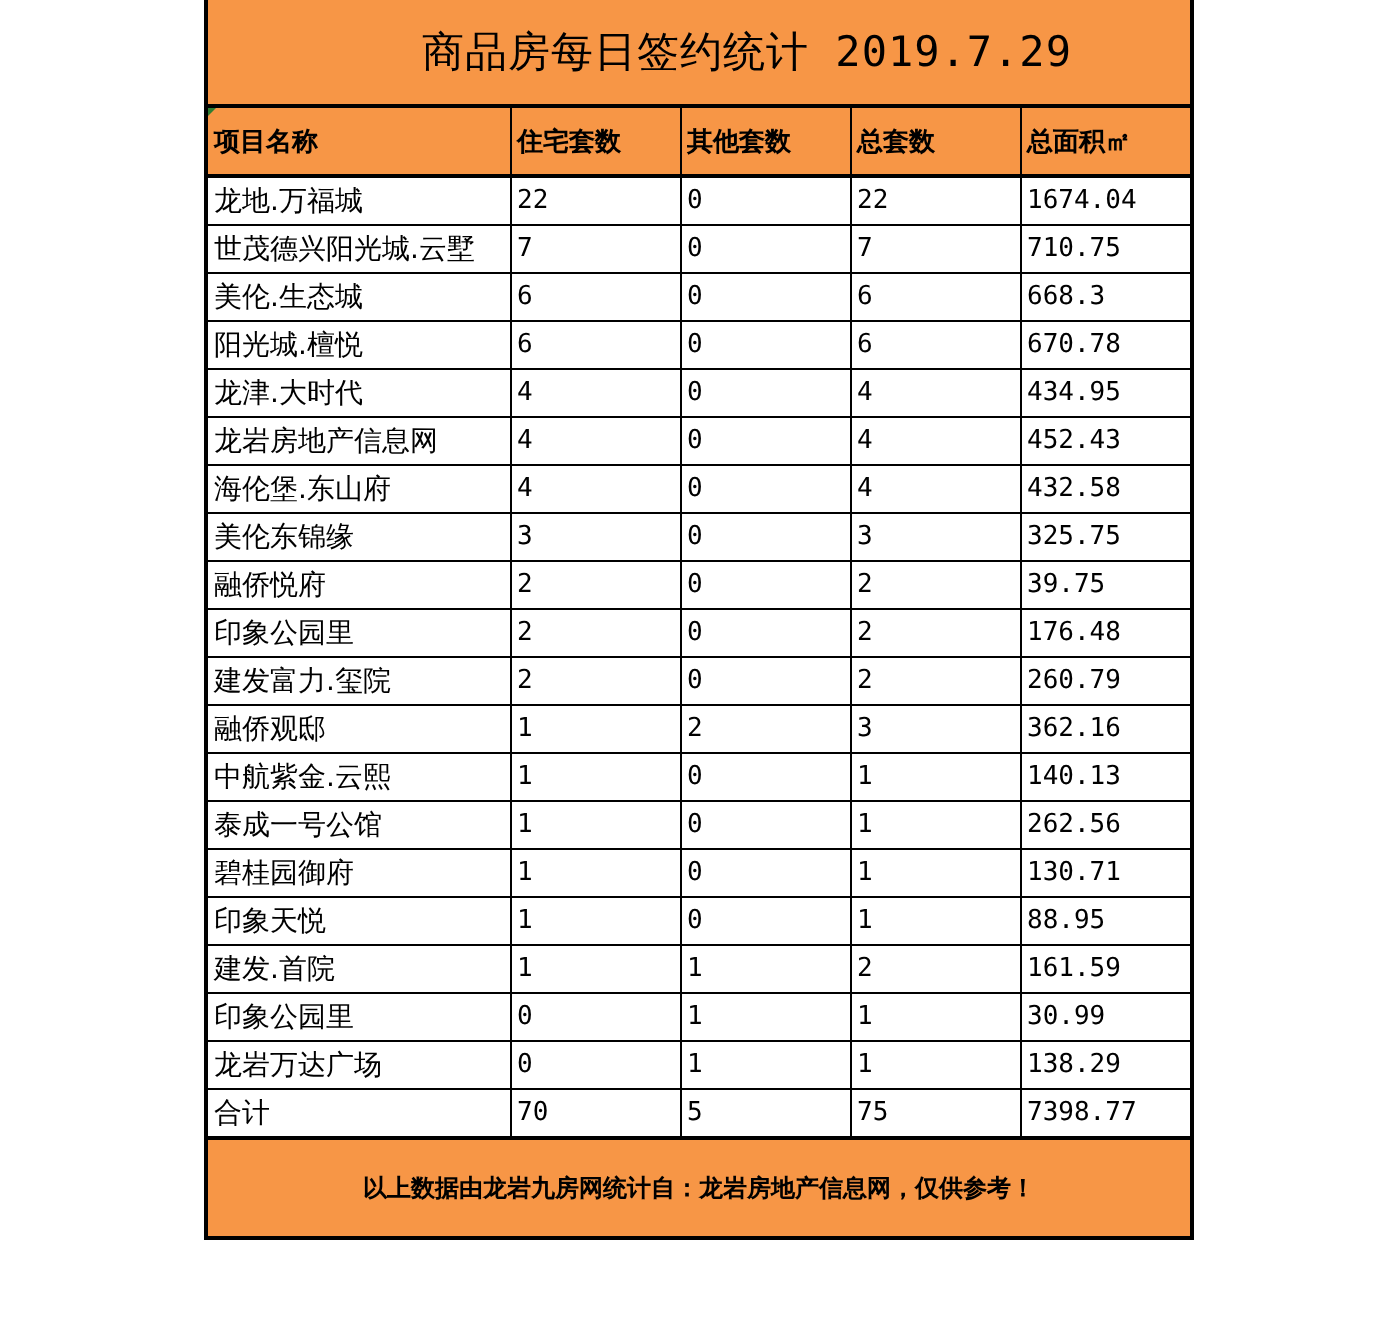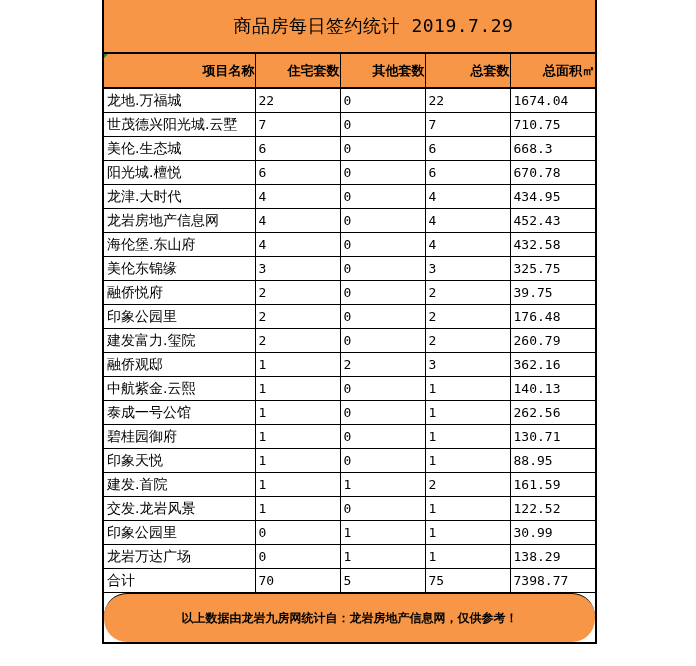--- a/index.html
+++ b/index.html
@@ -6,44 +6,44 @@
   body { width: 696px; height: 666px; position: relative; overflow: hidden; }
   .sheet {
     position: absolute; left: 102px; top: 0; width: 491px;
     border-left: 2px solid #000; border-right: 2px solid #000; border-bottom: 2px solid #000;
     box-sizing: content-box;
   }
   .title {
     height: 52px; background: #f79646; border-bottom: 2px solid #000;
     display: flex; align-items: center; justify-content: center;
     font-family: "DejaVu Sans Mono", "Liberation Mono", monospace;
-    font-size: 18px; color: #000; letter-spacing: 0.5px; padding-left: 48px;
+    font-size: 21px; color: #000; letter-spacing: 0.5px; padding-left: 48px;
   }
   table { border-collapse: collapse; width: 491px; table-layout: fixed; }
   col.c1 { width: 151px; } col.c2 { width: 85px; } col.c3 { width: 85px; } col.c4 { width: 85px; } col.c5 { width: 85px; }
   th, td {
     border: 1px solid #000; padding: 0 0 0 3px; text-align: left; white-space: nowrap; overflow: hidden;
   }
   tr:first-child th, tr:first-child td { border-top: none; }
   th:first-child, td:first-child { border-left: none; }
   th:last-child, td:last-child { border-right: none; }
   thead th {
     height: 33px; background: #f79646; border-bottom: 2px solid #000;
-    font-family: Liberation Mono, monospace; font-size: 13px; font-weight: bold; color: #000; text-align: right;
+    font-family: Liberation Mono, monospace; font-size: 13px; font-weight: bold; color: #000;
   }
   tbody td {
     height: 23px; background: #fff;
     font-family: "DejaVu Sans Mono", "Liberation Mono", monospace; font-size: 13px; color: #000;
   }
   tbody td.name { font-family: "DejaVu Sans", "Liberation Sans", sans-serif; font-size: 14px; }
   .corner-mark { position: absolute; left: 0; top: 54px; width: 0; height: 0; border-top: 4px solid #2e7d32; border-right: 4px solid transparent; }
   .footer {
     height: 48px; background: #f79646; border-top: 1px solid #000;
     display: flex; align-items: center; justify-content: center;
-    font-family: "DejaVu Sans", "Liberation Sans", sans-serif; font-size: 12px; font-weight: bold; color: #000; border-radius: 23px;
+    font-family: "DejaVu Sans", "Liberation Sans", sans-serif; font-size: 12px; font-weight: bold; color: #000;
   }
 </style>
 </head>
 <body>
 
 <div class="sheet">
   <div class="title">商品房每日签约统计 2019.7.29</div>
   <span class="corner-mark"></span>
   <table>
     <colgroup>
@@ -176,27 +176,20 @@
           <td>88.95</td>
         </tr>
         <tr>
           <td class="name">建发.首院</td>
           <td>1</td>
           <td>1</td>
           <td>2</td>
           <td>161.59</td>
         </tr>
         <tr>
-          <td class="name">交发.龙岩风景</td>
-          <td>1</td>
-          <td>0</td>
-          <td>1</td>
-          <td>122.52</td>
-        </tr>
-        <tr>
           <td class="name">印象公园里</td>
           <td>0</td>
           <td>1</td>
           <td>1</td>
           <td>30.99</td>
         </tr>
         <tr>
           <td class="name">龙岩万达广场</td>
           <td>0</td>
           <td>1</td>

